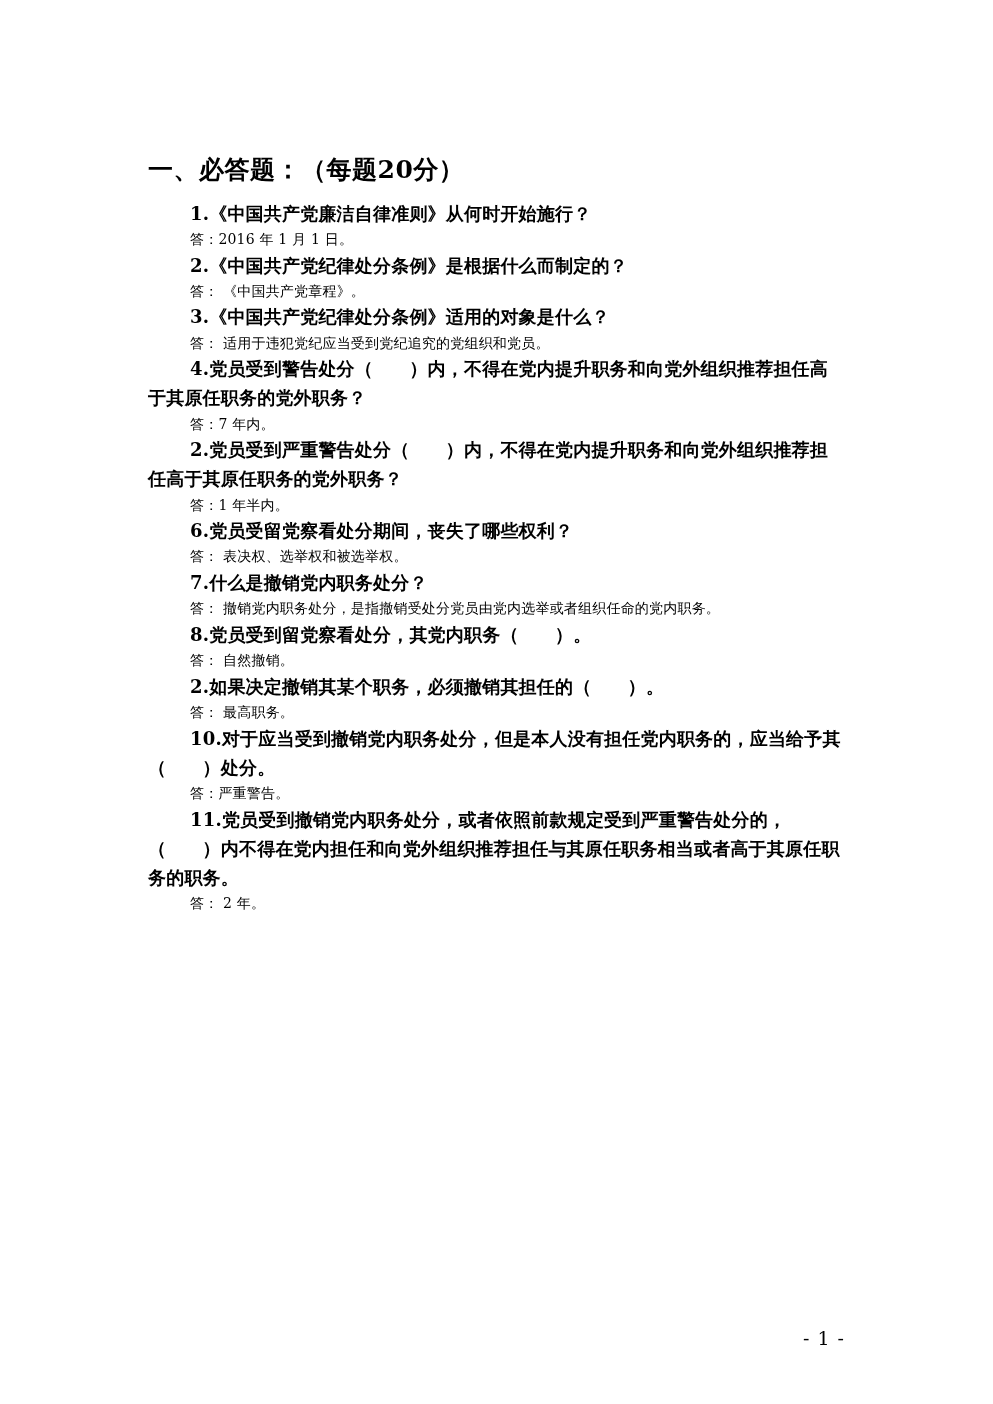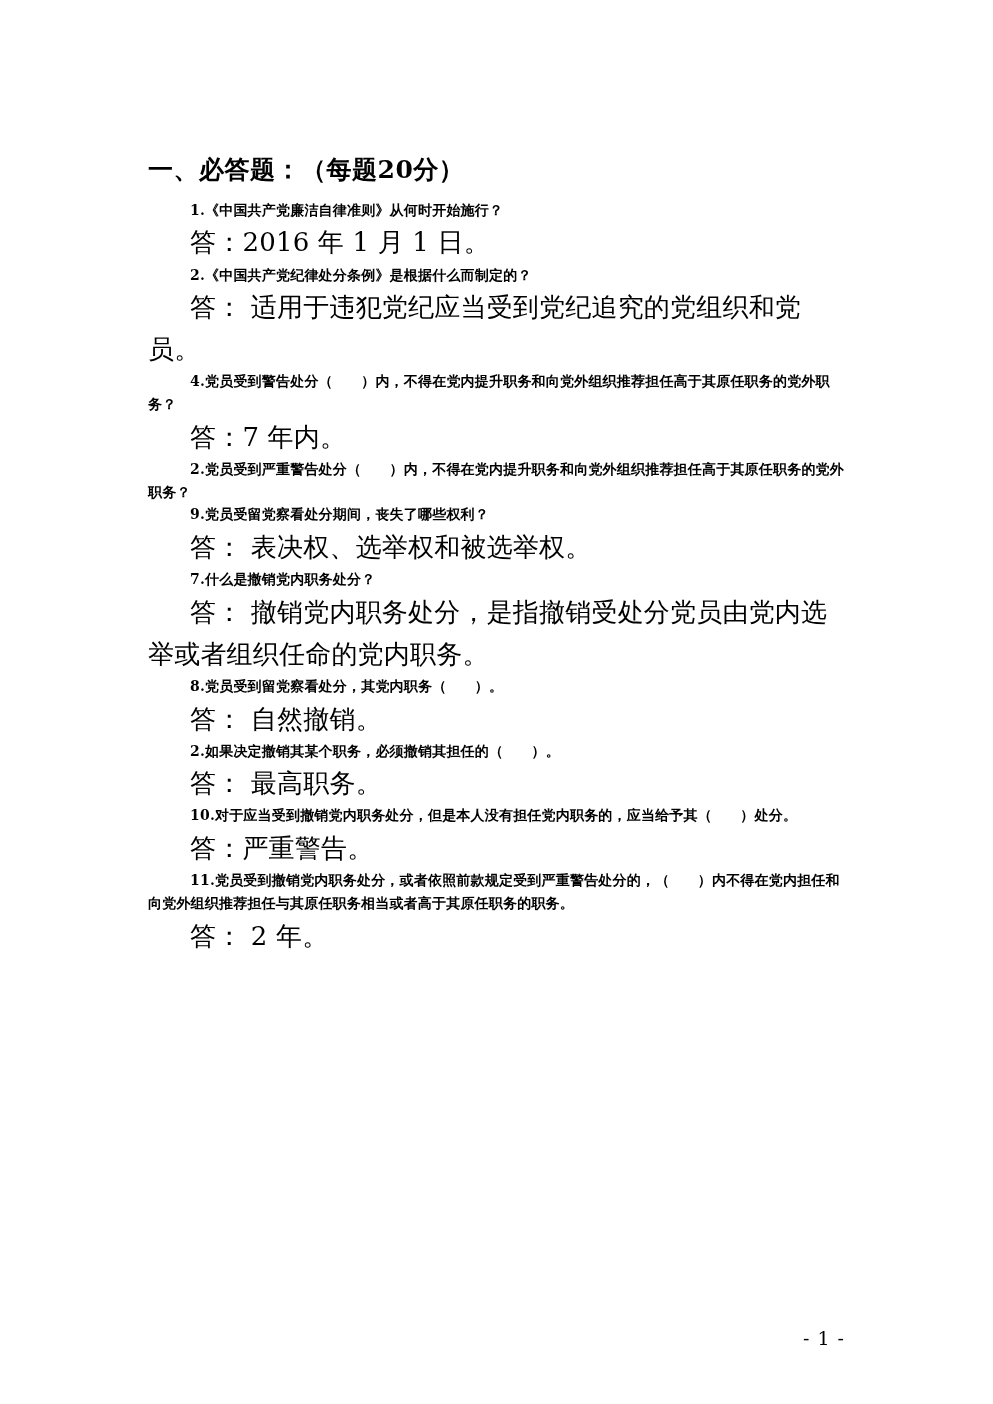--- a/index.html
+++ b/index.html
@@ -25,28 +25,28 @@
   }
   .doc-title {
     font-weight: bold;
     font-size: 25px;
     letter-spacing: 0.5px;
     margin: 0 0 12px 0;
     line-height: 1.35;
   }
   .q {
     font-weight: bold;
-    font-size: 14px;
+    font-size: 18px;
     line-height: 1.62;
     margin: 0;
     text-indent: 42px;
     letter-spacing: 0.2px;
   }
   .a {
-    font-size: 26px;
+    font-size: 14px;
     line-height: 1.62;
     margin: 0;
     text-indent: 42px;
     letter-spacing: 0.2px;
   }
   .page-number {
     position: absolute;
     right: 148px;
     bottom: 58px;
     font-size: 19px;
@@ -57,29 +57,32 @@
 <body>
 
 <div class="page">
 
   <h1 class="doc-title">一、必答题：（每题20分）</h1>
 
   <p class="q">1.《中国共产党廉洁自律准则》从何时开始施行？</p>
   <p class="a">答：2016 年 1 月 1 日。</p>
 
   <p class="q">2.《中国共产党纪律处分条例》是根据什么而制定的？</p>
+  <p class="a">答： 《中国共产党章程》。</p>
 
+  <p class="q">3.《中国共产党纪律处分条例》适用的对象是什么？</p>
   <p class="a">答： 适用于违犯党纪应当受到党纪追究的党组织和党员。</p>
 
   <p class="q">4.党员受到警告处分（　　）内，不得在党内提升职务和向党外组织推荐担任高于其原任职务的党外职务？</p>
   <p class="a">答：7 年内。</p>
 
   <p class="q">2.党员受到严重警告处分（　　）内，不得在党内提升职务和向党外组织推荐担任高于其原任职务的党外职务？</p>
+  <p class="a">答：1 年半内。</p>
 
-  <p class="q">9.党员受留党察看处分期间，丧失了哪些权利？</p>
+  <p class="q">6.党员受留党察看处分期间，丧失了哪些权利？</p>
   <p class="a">答： 表决权、选举权和被选举权。</p>
 
   <p class="q">7.什么是撤销党内职务处分？</p>
   <p class="a">答： 撤销党内职务处分，是指撤销受处分党员由党内选举或者组织任命的党内职务。</p>
 
   <p class="q">8.党员受到留党察看处分，其党内职务（　　）。</p>
   <p class="a">答： 自然撤销。</p>
 
   <p class="q">2.如果决定撤销其某个职务，必须撤销其担任的（　　）。</p>
   <p class="a">答： 最高职务。</p>

